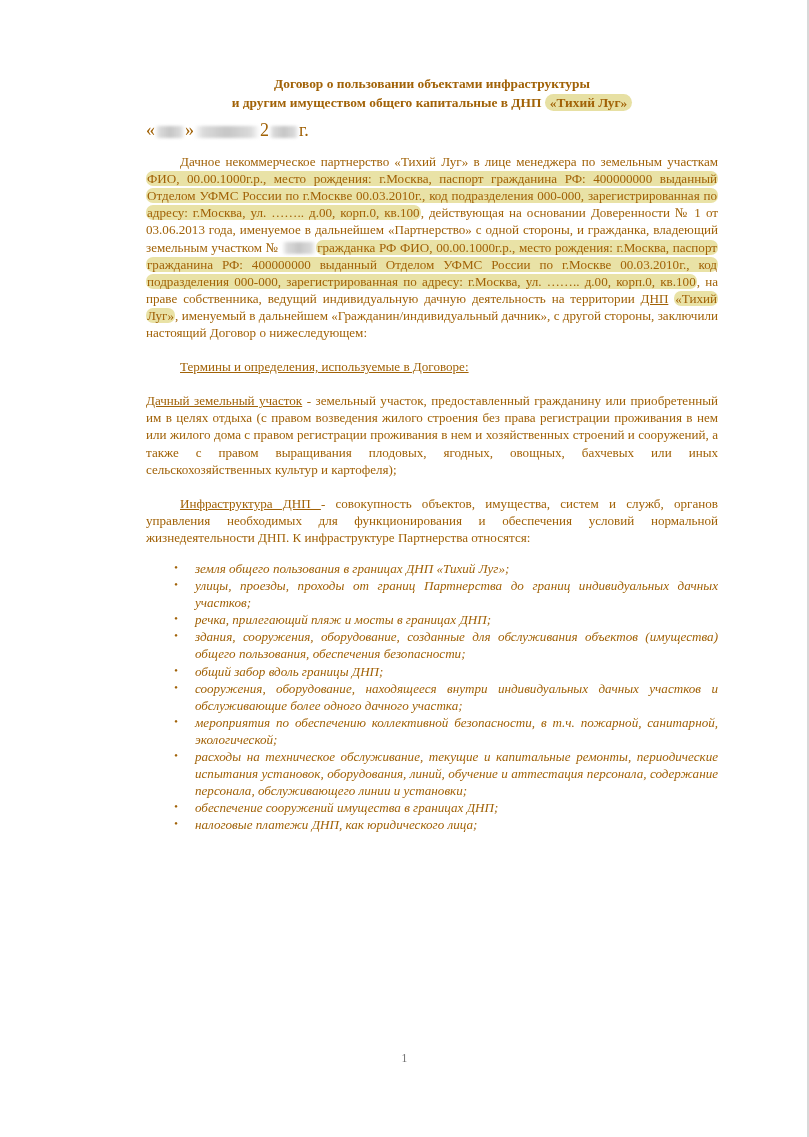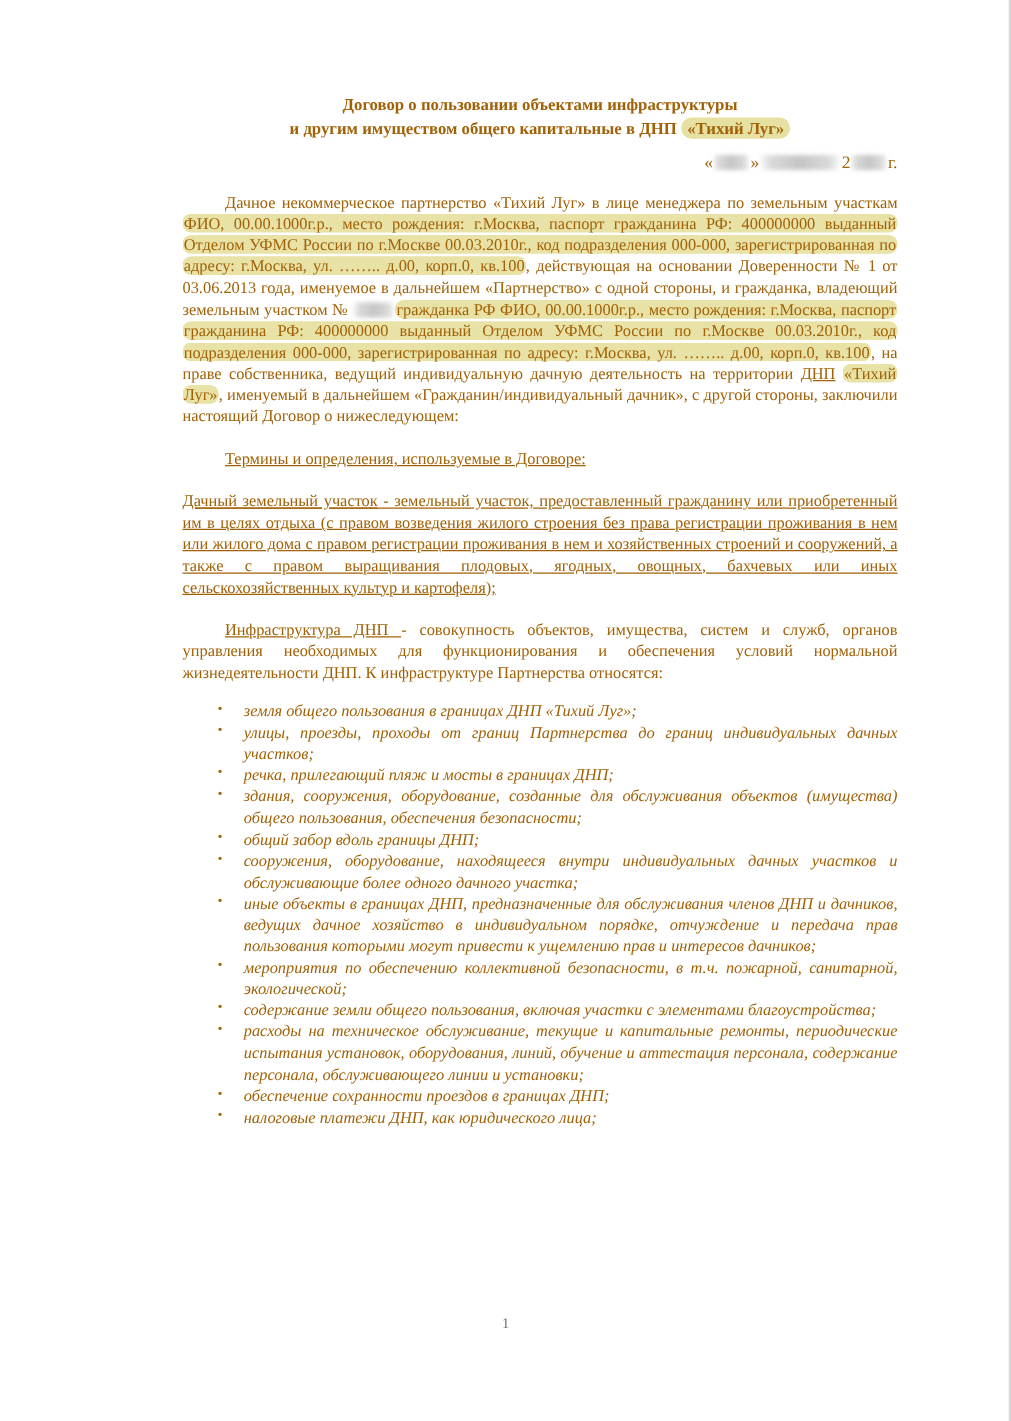--- a/index.html
+++ b/index.html
@@ -48,31 +48,30 @@
   .title {
     text-align: center;
     font-weight: bold;
     font-size: 13.4px;
     line-height: 19px;
     margin: 0 0 4px 0;
   }
   .title-line { display: block; }
 
   .dateline {
-    text-align: right;
     margin: 10px 0 14px 0;
-    font-size: 14px;
+    font-size: 18px;
     white-space: nowrap;
   }
 
   .para {
     margin: 0 0 0 0;
     text-indent: 34px;
   }
-  .para.noindent { text-indent: 0; text-decoration: underline; }
+  .para.noindent { text-indent: 0; }
   .spacer-sm { height: 14px; }
   .spacer-md { height: 17px; }
 
   .hl {
     background: #e9e2a6;
     border-radius: 7px;
     padding: 0 1px;
     box-decoration-break: clone;
     -webkit-box-decoration-break: clone;
   }
@@ -169,25 +168,23 @@
 
     <div class="spacer-sm"></div>
 
     <ul class="bullets">
       <li><span>земля общего пользования в границах ДНП «Тихий Луг»;</span></li>
       <li><span>улицы, проезды, проходы от границ Партнерства до границ индивидуальных дачных участков;</span></li>
       <li><span>речка, прилегающий пляж и мосты в границах ДНП;</span></li>
       <li><span>здания, сооружения, оборудование, созданные для обслуживания объектов (имущества) общего пользования, обеспечения безопасности;</span></li>
       <li><span>общий забор вдоль границы ДНП;</span></li>
       <li><span>сооружения, оборудование, находящееся внутри индивидуальных дачных участков и обслуживающие более одного дачного участка;</span></li>
-      <li><span>иные объекты в границах ДНП, предназначенные для обслуживания членов ДНП и дачников, ведущих дачное хозяйство в индивидуальном порядке, отчуждение и передача прав пользования которыми могут привести к ущемлению прав и интересов дачников;</span></li>
       <li><span>мероприятия по обеспечению коллективной безопасности, в т.ч. пожарной, санитарной, экологической;</span></li>
-      <li><span>содержание земли общего пользования, включая участки с элементами благоустройства;</span></li>
       <li><span>расходы на техническое обслуживание, текущие и капитальные ремонты, периодические испытания установок, оборудования, линий, обучение и аттестация персонала, содержание персонала, обслуживающего линии и установки;</span></li>
-      <li><span>обеспечение сохранности проездов в границах ДНП;</span></li>
+      <li><span>обеспечение сооружений имущества в границах ДНП;</span></li>
       <li><span>налоговые платежи ДНП, как юридического лица;</span></li>
     </ul>
 
   </div>
 
   <div class="pageno">1</div>
 
 </div>
 
 </body></html>

